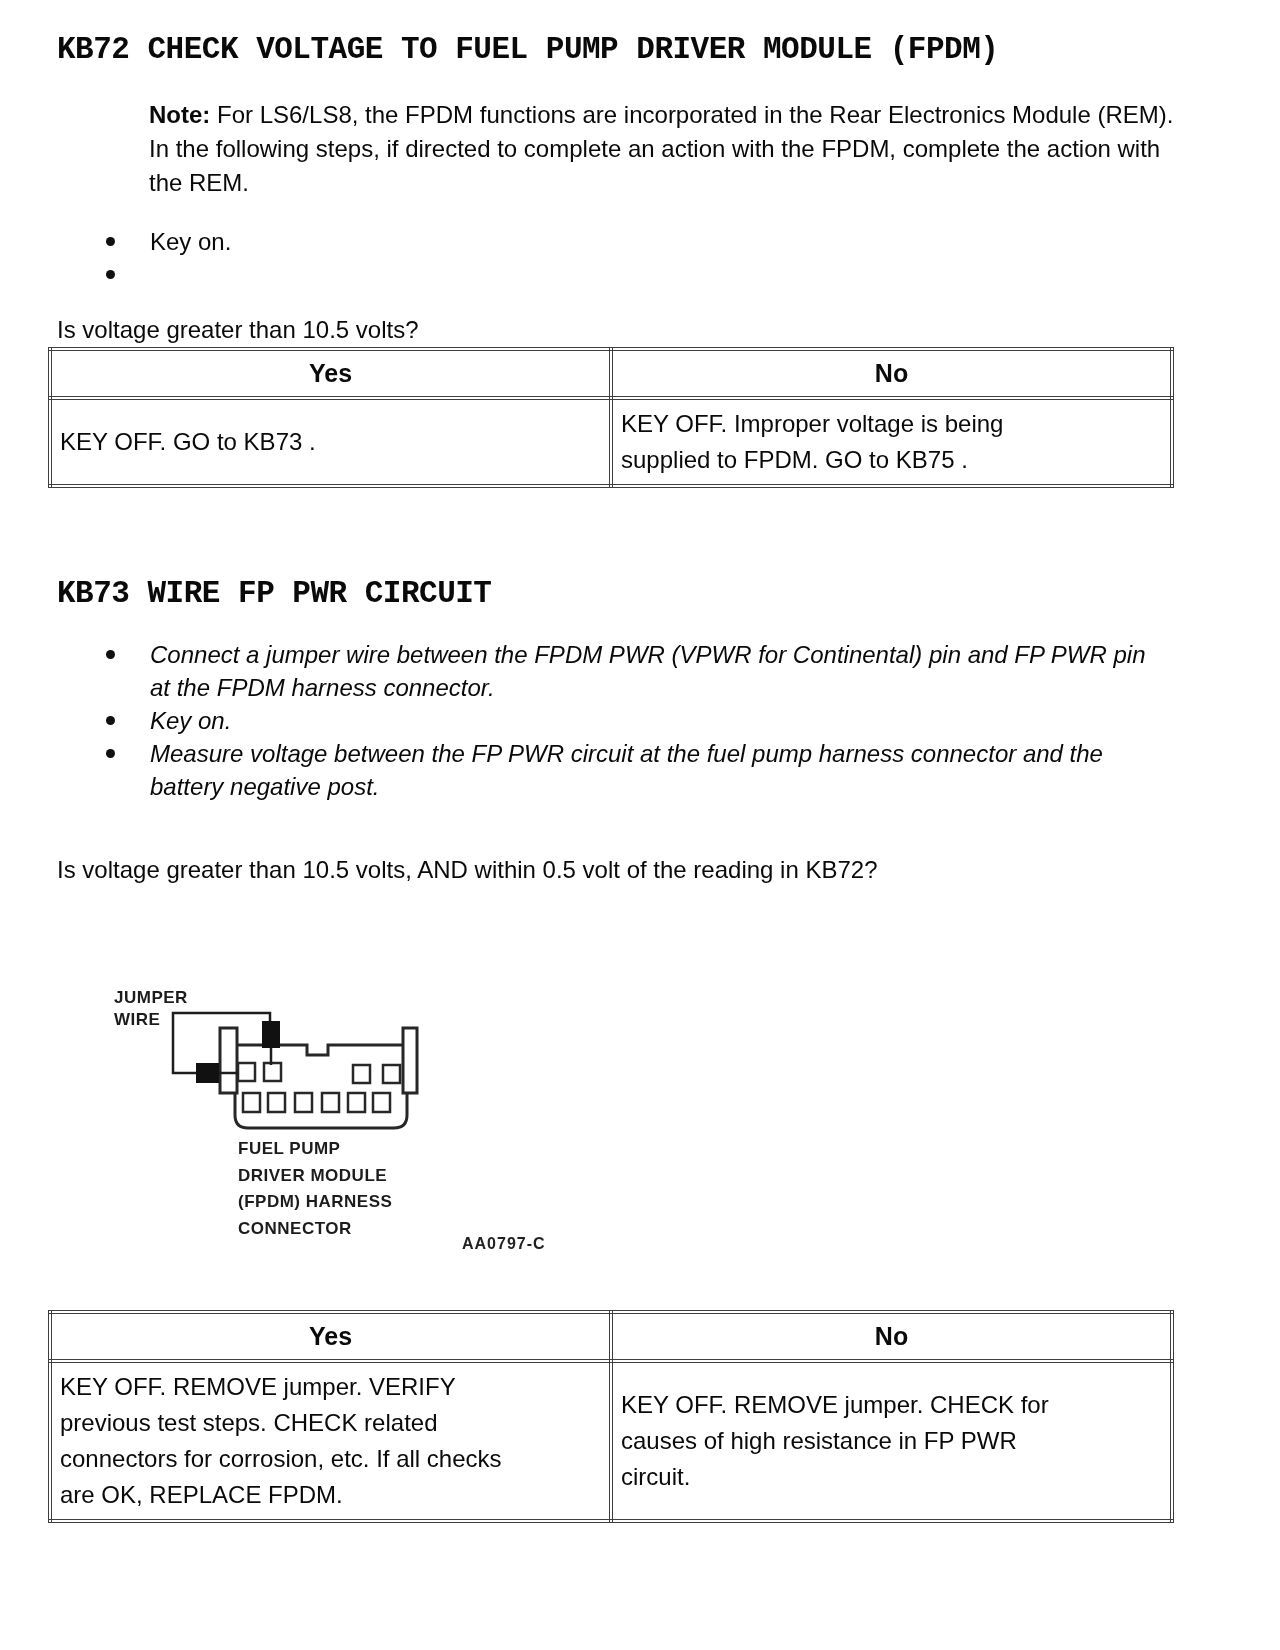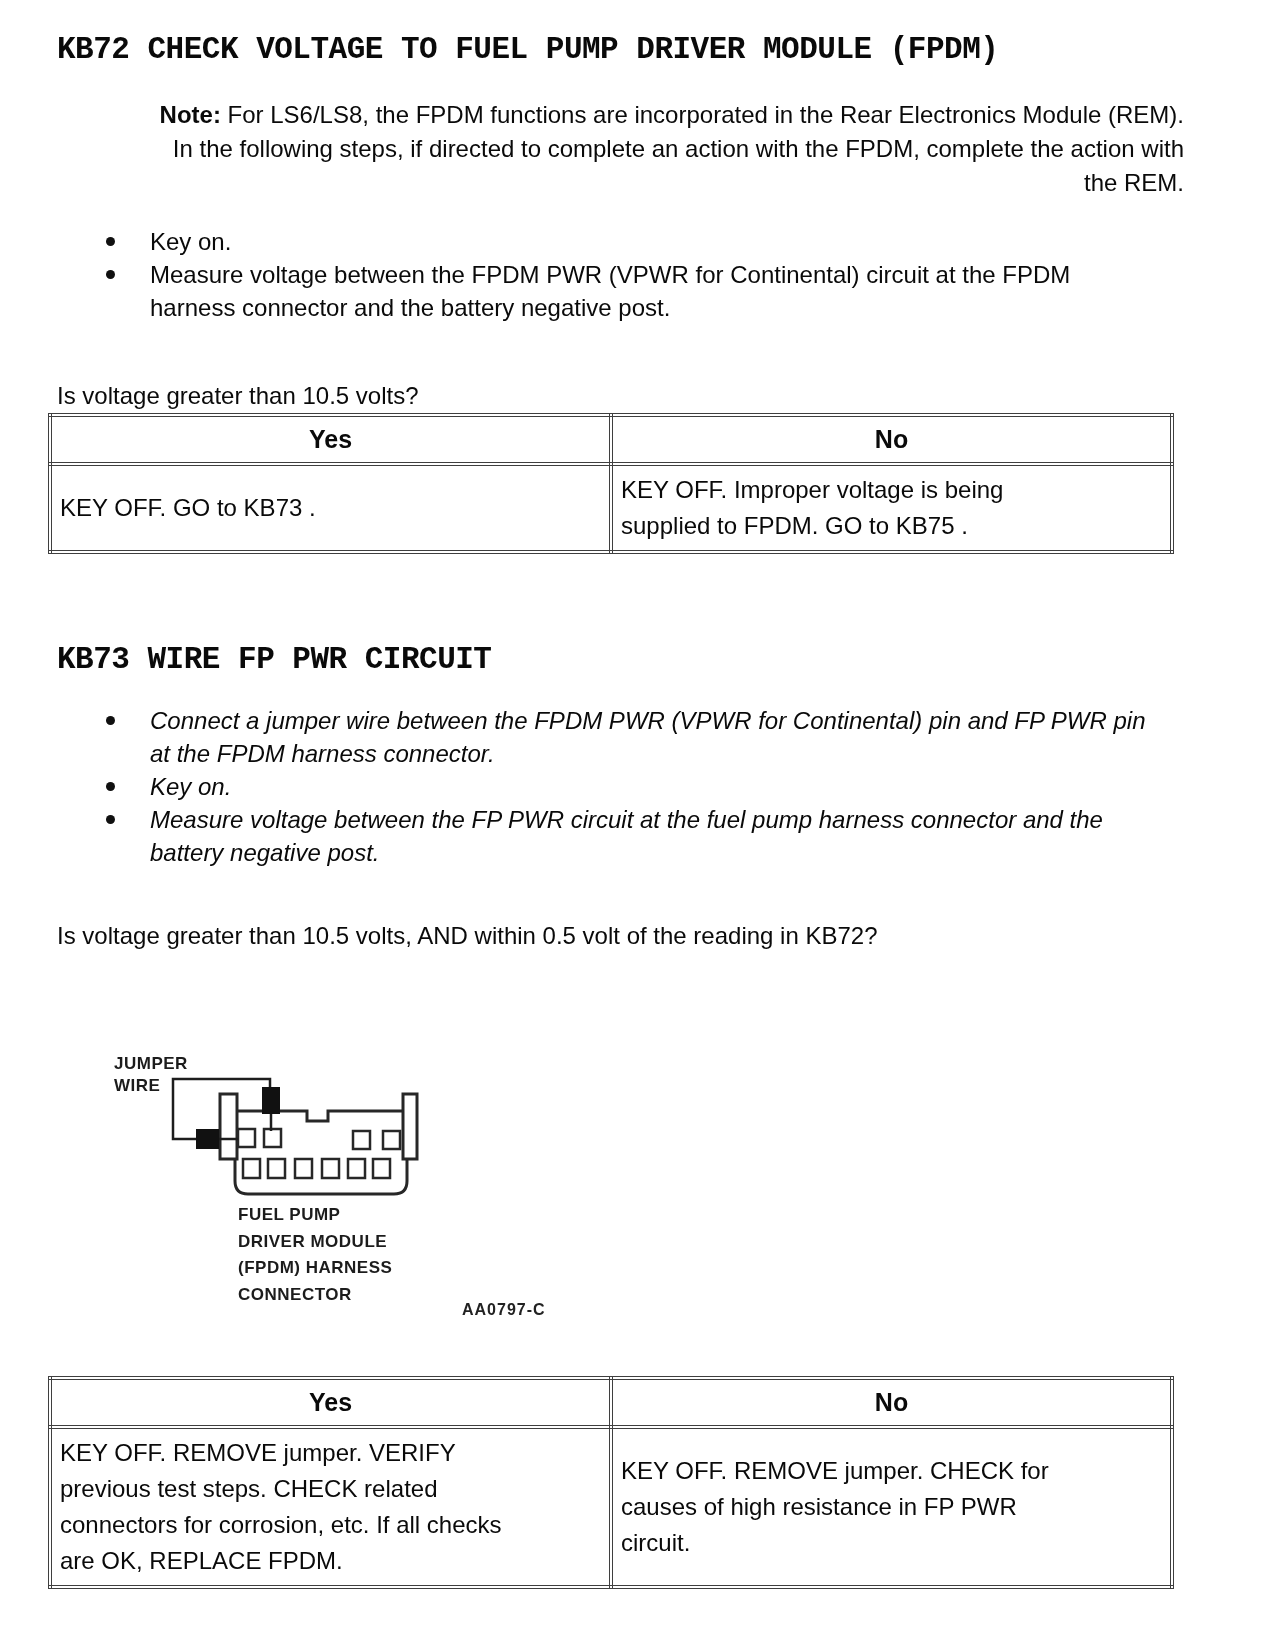--- a/index.html
+++ b/index.html
@@ -12,21 +12,21 @@
   .page { width:1280px; height:1650px; padding-left:48px; padding-right:40px; }
 
   h1.section-title {
     font-size:31px; line-height:36px; font-weight:bold;
     letter-spacing:-0.5px; margin:32px 0 0 9px;font-family:Liberation Mono, monospace;
   }
   h1#kb73-title { margin-top:88px; }
 
   .note {
     margin:30px 0 0 101px; width:1035px;
-    font-size:24px; line-height:34px;text-align:right;
+    font-size:24px; line-height:34px;
   }
   .note b { font-weight:bold; }
 
   ul.steps {
     list-style:none; margin-top:25px; width:1112px;
   }
   ul.steps li {
     position:relative; padding-left:102px;
     font-size:24px; line-height:33px;
   }
@@ -73,21 +73,21 @@
 <body>
 
 <div class="page">
 
   <h1 class="section-title" id="kb72-title">KB72 CHECK VOLTAGE TO FUEL PUMP DRIVER MODULE (FPDM)</h1>
 
   <p class="note"><b>Note:</b><span> For LS6/LS8, the FPDM functions are incorporated in the Rear Electronics Module (REM). In the following steps, if directed to complete an action with the FPDM, complete the action with the REM.</span></p>
 
   <ul class="steps">
     <li><span class="dot"></span><span>Key on.</span></li>
-    <li><span class="dot"></span><span>Measure voltage between the FPDM PWR (VPWR for Continental) circuit at the FPDM harness connector and the battery negative post.</span></li>
+    <li><span class="dot"></span></li>
   </ul>
 
   <p class="question" id="kb72-question">Is voltage greater than 10.5 volts?</p>
 
   <table class="decision" id="kb72-table">
     <tbody>
         <tr>
       <th>Yes</th>
       <th>No</th>
     </tr>

